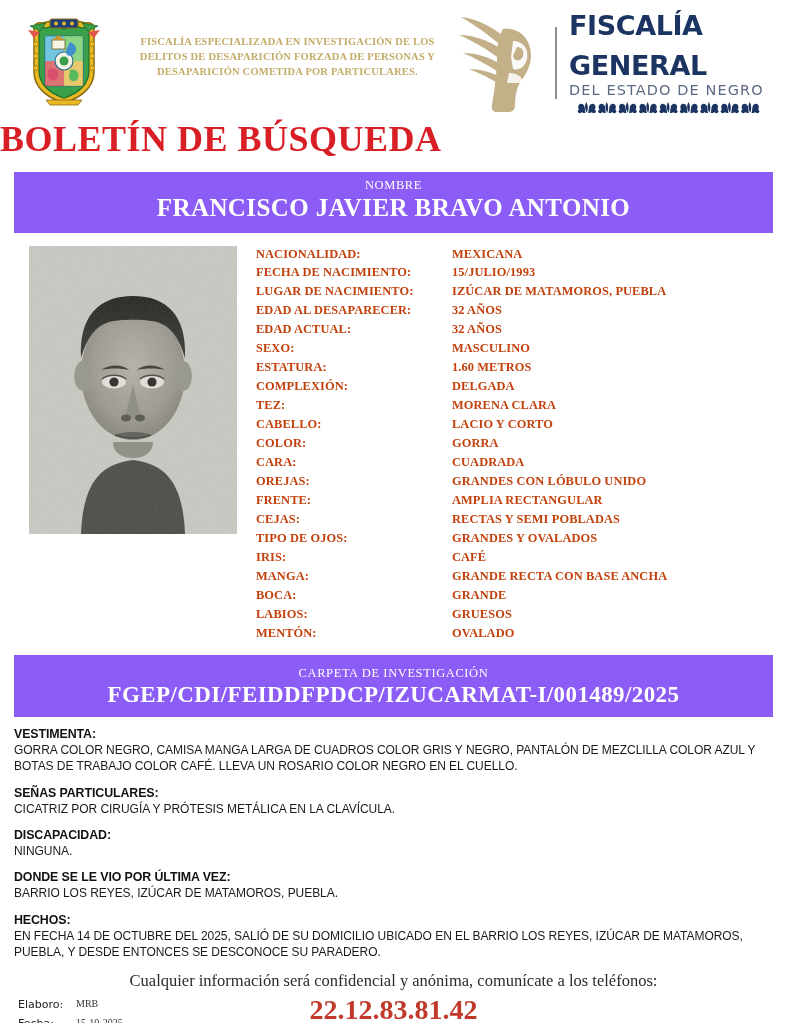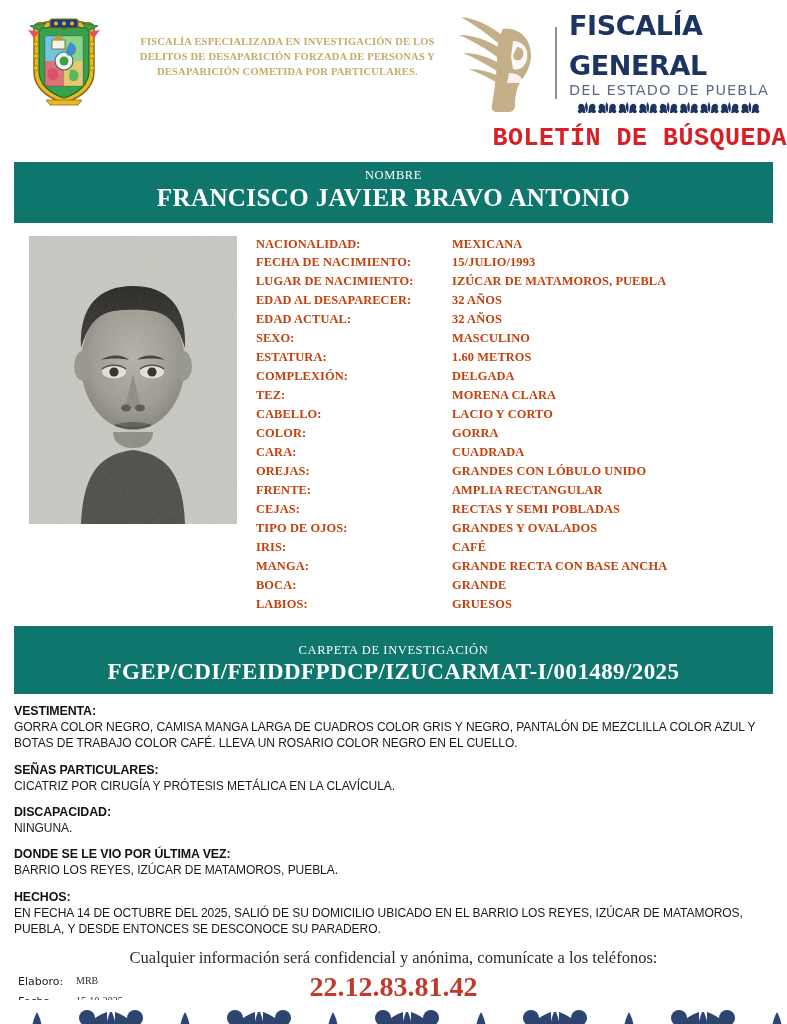--- a/index.html
+++ b/index.html
@@ -74,56 +74,56 @@
     font-family: "DejaVu Sans", sans-serif;
     font-size: 14.5px;
     letter-spacing: 1.1px;
     color: #5c6a83;
     margin-top: 4px;
   }
   .brand-glyphs { margin-top: 3px; height: 13px; }
 
   
   .main-title {
-    text-align: right;
-    font-family: Liberation Mono, monospace;
-    font-weight: bold;
-    font-size: 25px;
+    text-align: left;
+    font-family: Liberation Serif, serif;
+    font-weight: bold;
+    font-size: 36px;
     color: #d81f26;
     letter-spacing: 0.5px;
     margin: 8px 0 0 0;
     height: 46px;
     line-height: 46px;
   }
 
   
   .gold-band {
-    background: #0f766e;
+    background: #8b5cf6;
     color: #ffffff;
     text-align: center;
     padding: 7px 0 10px 0;
-    margin: 0 14px 0 14px;
+    margin: 10px 14px 0 14px;
   }
   .gold-band .small-label {
     font-family: "Liberation Serif", serif;
     font-size: 12.5px;
     letter-spacing: 0.6px;
     line-height: 1.1;
     display: block;
   }
   .gold-band .big-value {
     font-family: "Liberation Serif", serif;
     font-weight: bold;
     font-size: 25px;
     letter-spacing: 0.4px;
     line-height: 1.15;
     display: block;
     margin-top: 1px;
   }
-  .gold-band.case { margin-top: 12px; padding: 18px 0 9px 0; }
+  .gold-band.case { margin-top: 12px; padding: 12px 0 9px 0; }
   .gold-band.case .big-value { font-size: 23px; }
 
   
   .profile {
     display: flex;
     margin: 10px 14px 0 14px;
     align-items: flex-start;
   }
   .photo-wrap {
     flex: 0 0 238px;
@@ -283,21 +283,21 @@
         <path d="M46 16 C62 14 74 26 74 42 C74 52 70 60 64 68 C60 74 58 82 58 92 C58 96 56 99 52 99 L40 99 C36 99 34 96 35 92 C38 74 40 58 40 44 C40 32 42 22 46 16 Z" fill="#c3b089"></path>
         <path d="M56 28 C66 28 72 36 70 46 C68 54 62 58 56 56 L54 44 Z" fill="#ffffff" opacity="0.92"></path>
         <path d="M60 34 C66 34 68 40 65 45 C62 49 57 48 56 43 Z" fill="#c3b089"></path>
         <path d="M52 60 C60 60 66 64 66 70 L50 70 Z" fill="#ffffff" opacity="0.85"></path>
       </svg>
     </div>
     <div class="brand-rule"></div>
     <div class="brand-text">
       <span class="l1">FISCALÍA</span>
       <span class="l2">GENERAL</span>
-      <span class="l3">DEL ESTADO DE PUEBLA</span>
+      <span class="l3">DEL ESTADO DE NEGRO</span>
       <div class="brand-glyphs">
         <svg viewBox="0 0 200 14" width="200" height="13" aria-hidden="true">
           <g fill="#1c3461">
             <g id="bg">
               <path d="M8 13 C3 11 1 7 3 4 C5 2 8 3 9 6 L10 13 Z"></path>
               <path d="M12 13 C9 9 9 4 11 1 C13 4 13 9 11.5 13 Z"></path>
               <path d="M15 13 C20 11 22 7 20 4 C18 2 15 3 14 6 L13 13 Z"></path>
               <circle cx="4" cy="11" r="2.2"></circle>
                 <circle cx="19" cy="11" r="2.2"></circle>
             </g>
@@ -445,20 +445,24 @@
         <span class="attr-value">GRANDE RECTA CON BASE ANCHA</span>
       </div>
     <div class="attr-row">
         <span class="attr-label">BOCA:</span>
         <span class="attr-value">GRANDE</span>
       </div>
     <div class="attr-row">
         <span class="attr-label">LABIOS:</span>
         <span class="attr-value">GRUESOS</span>
       </div>
+    <div class="attr-row">
+        <span class="attr-label">MENTÓN:</span>
+        <span class="attr-value">OVALADO</span>
+      </div>
   </div>
 </div>
 
 <div class="gold-band case">
   <span class="small-label">CARPETA DE INVESTIGACIÓN</span>
   <span class="big-value">FGEP/CDI/FEIDDFPDCP/IZUCARMAT-I/001489/2025</span>
 </div>
 
 <div class="sections">
   <div class="section">

